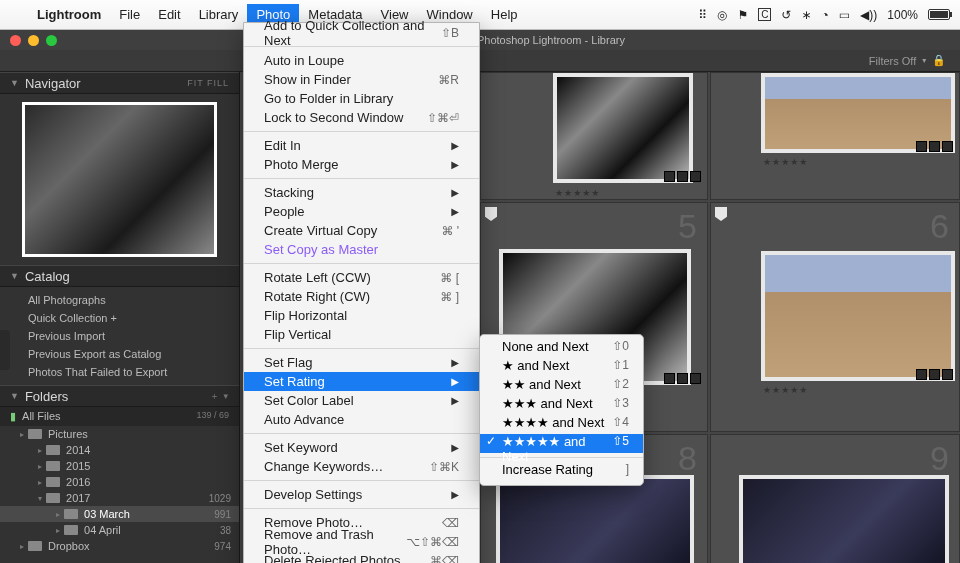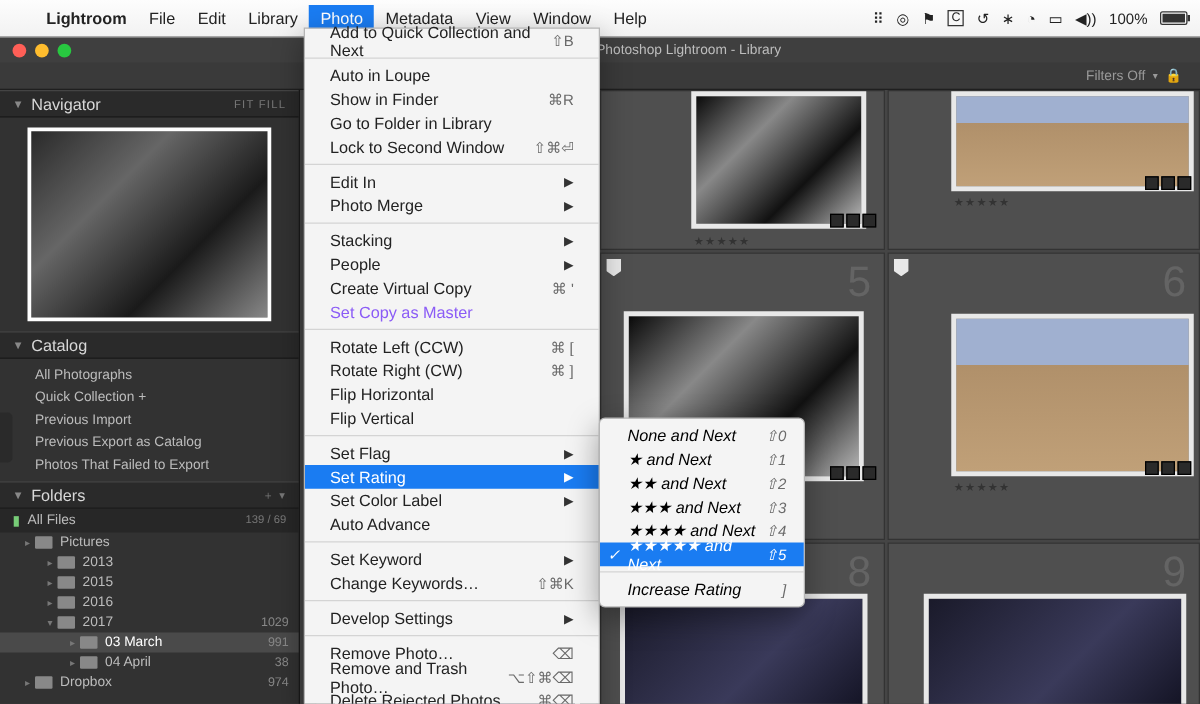--- a/index.html
+++ b/index.html
@@ -59,21 +59,21 @@
     .menu { position:absolute; top:22px; left:243px; width:237px; background:#f4f4f4; border:1px solid #b5b5b5; border-radius:0 0 5px 5px; box-shadow:0 8px 24px rgba(0,0,0,0.35); font-size:13px; color:#222; z-index:200; padding-bottom:4px;}
     .menu .mi { height:19px; padding:0 20px; display:flex; align-items:center; position:relative;}
     .menu .mi.dis { color:#8b5cf6; }
     .menu .mi .sc { margin-left:auto; color:#6a6a6a; font-size:12px;}
     .menu .mi .sub { margin-left:auto; font-size:10px; color:#333;}
     .menu hr { border:none; border-top:1px solid #d4d4d4; margin:4px 0;}
     .menu .mi.hl { background:#1a7cf2; color:#fff; }
     .menu .mi.hl .sub { color:#fff; }
 
     .submenu { position:absolute; top:334px; left:479px; width:165px; background:#f4f4f4; border:1px solid #b5b5b5; border-radius:5px; box-shadow:0 8px 24px rgba(0,0,0,0.35); font-size:13px; z-index:201; padding:4px 0;}
-    .submenu .mi { height:19px; padding:0 14px 0 22px; display:flex; align-items:center; position:relative;font-style:italic;}
+    .submenu .mi { height:19px; padding:0 14px 0 22px; display:flex; position:relative;}
     .submenu .mi .sc { margin-left:auto; font-size:12px; color:#6a6a6a;}
     .submenu .mi.hl { background:#1a7cf2; color:#fff;}
     .submenu .mi.hl .sc { color:#fff;}
     .submenu .mi.hl::before { content:"✓"; position:absolute; left:6px; font-size:12px;}
     .submenu hr { border:none; border-top:1px solid #d4d4d4; margin:4px 0;}
 
     .edge { position:absolute; left:0; top:330px; width:10px; height:40px; background:#2a2a2a; border-radius:0 4px 4px 0; z-index:50;}
   </style>
 </head>
 <body>
@@ -167,21 +167,21 @@
       <div id="tree">
           <div class="row" style="padding-left: 20px;">
             <span class="disc">▸</span>
             <span class="ico"></span>
             <span>Pictures</span>
             <span class="cnt"></span>
           </div>
           <div class="row" style="padding-left: 38px;">
             <span class="disc">▸</span>
             <span class="ico"></span>
-            <span>2013</span>
+            <span>2014</span>
             <span class="cnt"></span>
           </div>
           <div class="row" style="padding-left: 38px;">
             <span class="disc">▸</span>
             <span class="ico"></span>
             <span>2015</span>
             <span class="cnt"></span>
           </div>
           <div class="row" style="padding-left: 38px;">
             <span class="disc">▸</span>

